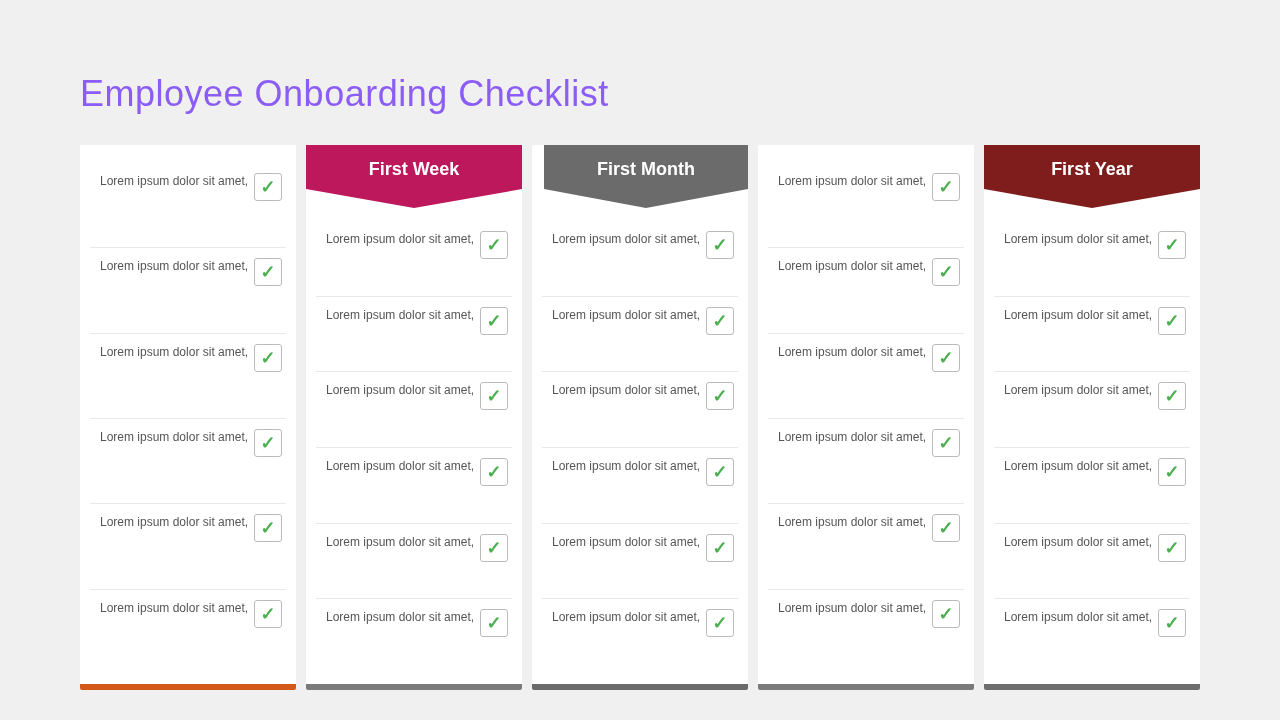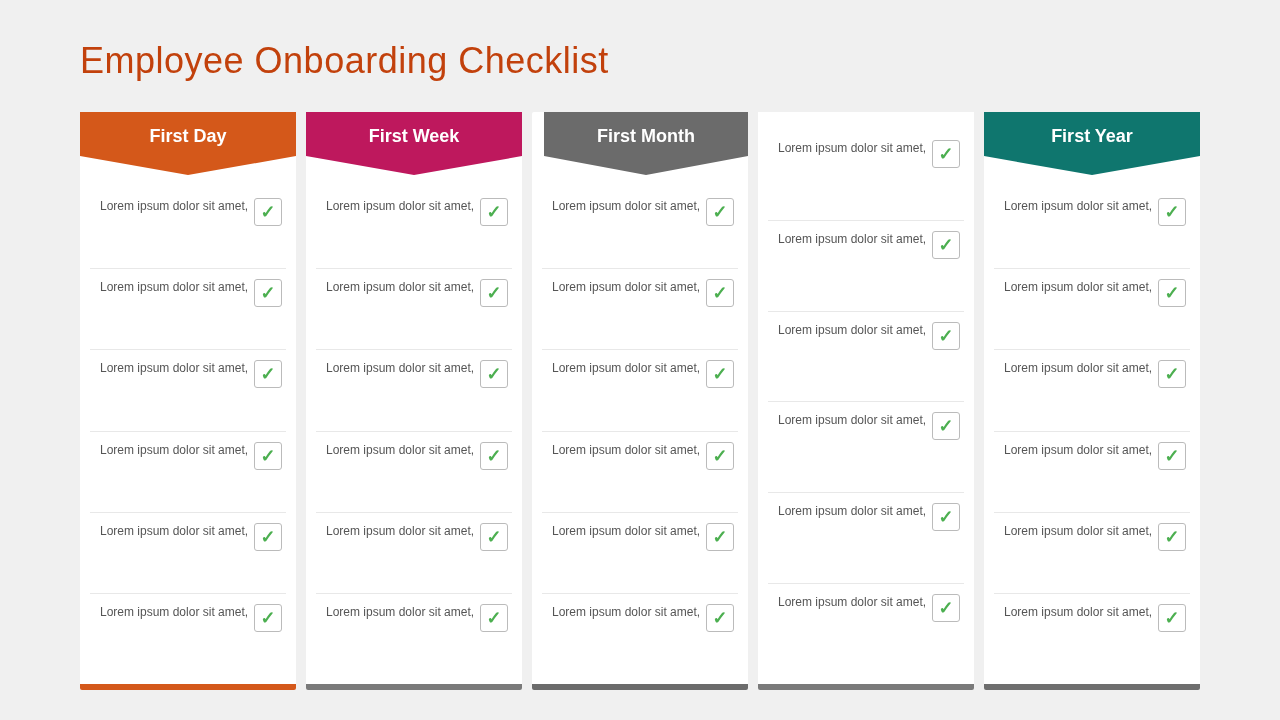--- a/index.html
+++ b/index.html
@@ -20,23 +20,24 @@
       width: 1280px;
       height: 720px;
       padding: 40px 80px 30px 80px;
       display: flex;
       flex-direction: column;
     }
 
     .title {
       font-size: 36px;
       font-weight: 300;
-      color: #c2410c;
+      color: #8b5cf6;
       margin-bottom: 30px;
       letter-spacing: 0.5px;
+      margin-top: 33px;
     }
 
     .columns {
       display: flex;
       flex: 1;
       gap: 10px;
     }
 
     .col {
       flex: 1;
@@ -57,21 +58,21 @@
       font-size: 18px;
       z-index: 1;
       clip-path: polygon(0 0, 100% 0, 100% 70%, 50% 100%, 0 70%);
       margin-bottom: -5px;
     }
 
     .col-header.orange { background: #d4581a; }
     .col-header.gray1  { background: #be185d; }
     .col-header.gray2  { background: #6b6b6b; margin-left: 12px; }
     .col-header.gray3  { background: #7a7a7a; }
-    .col-header.gray4  { background: #0f766e; }
+    .col-header.gray4  { background: #7f1d1d; }
 
     .col-body {
       flex: 1;
       padding: 20px 10px 10px 10px;
       display: flex;
       flex-direction: column;
       gap: 2px;
       background: #fff;
     }
 
@@ -122,21 +123,20 @@
       line-height: 1;
     }
   </style>
 </head>
 <body>
 
 <div class="slide">
   <h1 class="title">Employee  Onboarding Checklist</h1>
   <div class="columns" id="columns-container">
   <div class="col">
-        <div class="col-header orange">First Day</div>
         <div class="col-body">
           <div class="row-item">
             <div class="item-text">Lorem ipsum
 dolor sit amet,</div>
             <div class="checkbox">
               <span class="checkmark">✓</span>
             </div>
           </div>
           <div class="row-item">
             <div class="item-text">Lorem ipsum

